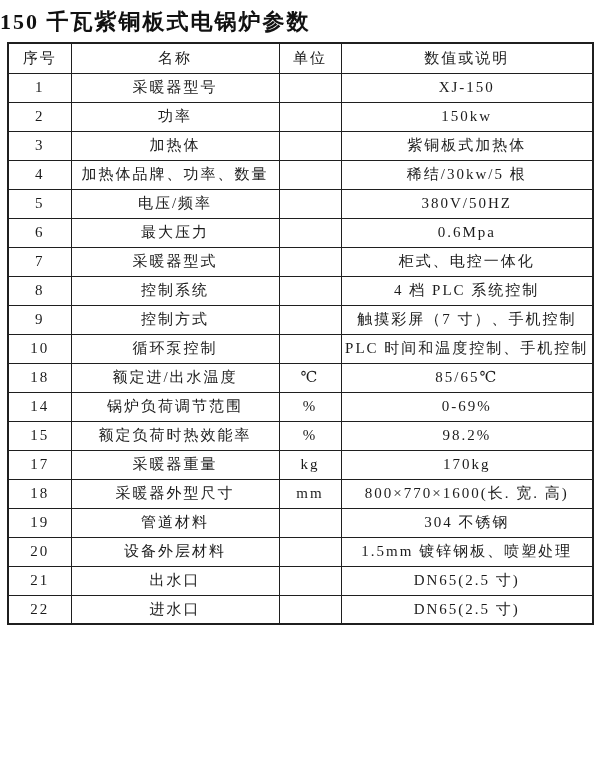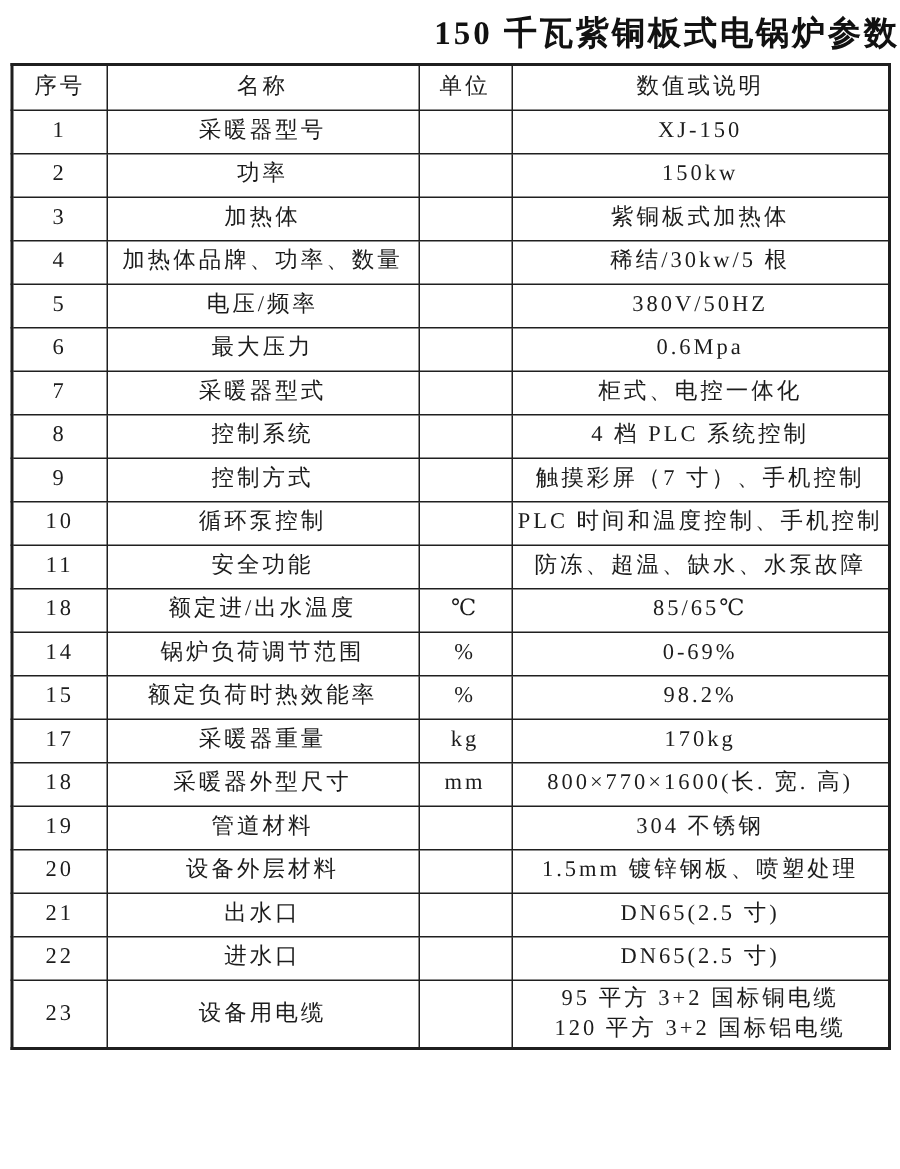--- a/index.html
+++ b/index.html
@@ -14,21 +14,21 @@
   }
   .page {
     width: 600px;
     height: 779px;
     box-sizing: border-box;
   }
   .page-title {
     margin: 0;
     padding-top: 7px;
     height: 35px;
-    text-align: right;
+    text-align: left;
     font-size: 22px;
     font-weight: bold;
     letter-spacing: 2px;
     color: #111111;
   }
   table.params {
     border-collapse: collapse;
     table-layout: fixed;
     width: 585px;
     margin-left: 7px;
@@ -131,26 +131,20 @@
     <td class="col-unit"></td>
     <td class="col-value">触摸彩屏（7 寸）、手机控制</td>
   </tr>
         <tr>
     <td class="col-no">10</td>
     <td class="col-name">循环泵控制</td>
     <td class="col-unit"></td>
     <td class="col-value">PLC 时间和温度控制、手机控制</td>
   </tr>
         <tr>
-    <td class="col-no">11</td>
-    <td class="col-name">安全功能</td>
-    <td class="col-unit"></td>
-    <td class="col-value">防冻、超温、缺水、水泵故障</td>
-  </tr>
-        <tr>
     <td class="col-no">18</td>
     <td class="col-name">额定进/出水温度</td>
     <td class="col-unit">℃</td>
     <td class="col-value">85/65℃</td>
   </tr>
         <tr>
     <td class="col-no">14</td>
     <td class="col-name">锅炉负荷调节范围</td>
     <td class="col-unit">%</td>
     <td class="col-value">0-69%</td>
@@ -190,22 +184,15 @@
     <td class="col-name">出水口</td>
     <td class="col-unit"></td>
     <td class="col-value">DN65(2.5 寸)</td>
   </tr>
         <tr>
     <td class="col-no">22</td>
     <td class="col-name">进水口</td>
     <td class="col-unit"></td>
     <td class="col-value">DN65(2.5 寸)</td>
   </tr>
-        <tr>
-    <td class="col-no">23</td>
-    <td class="col-name">设备用电缆</td>
-    <td class="col-unit"></td>
-    <td class="col-value">95 平方 3+2 国标铜电缆
-120 平方 3+2 国标铝电缆</td>
-  </tr>
       </tbody>
   </table>
 </div>
 
 </body></html>

